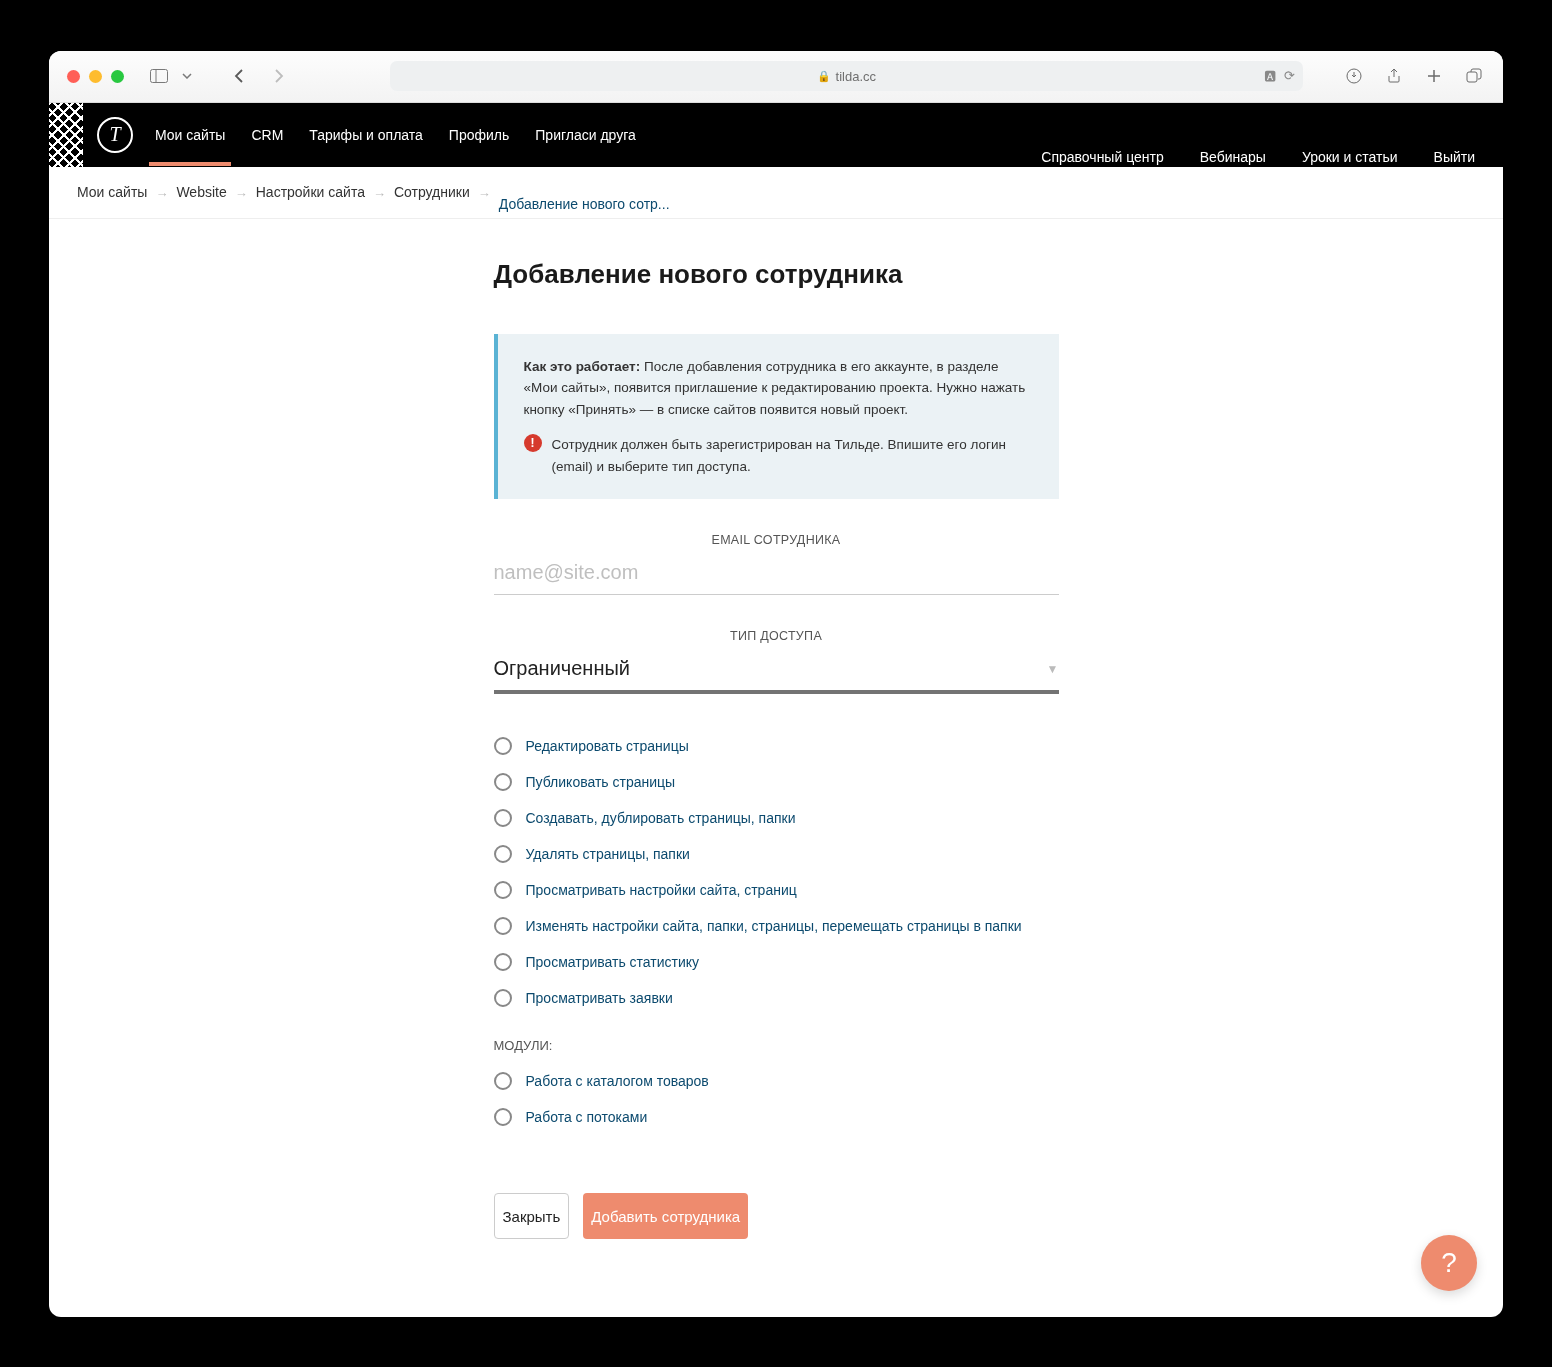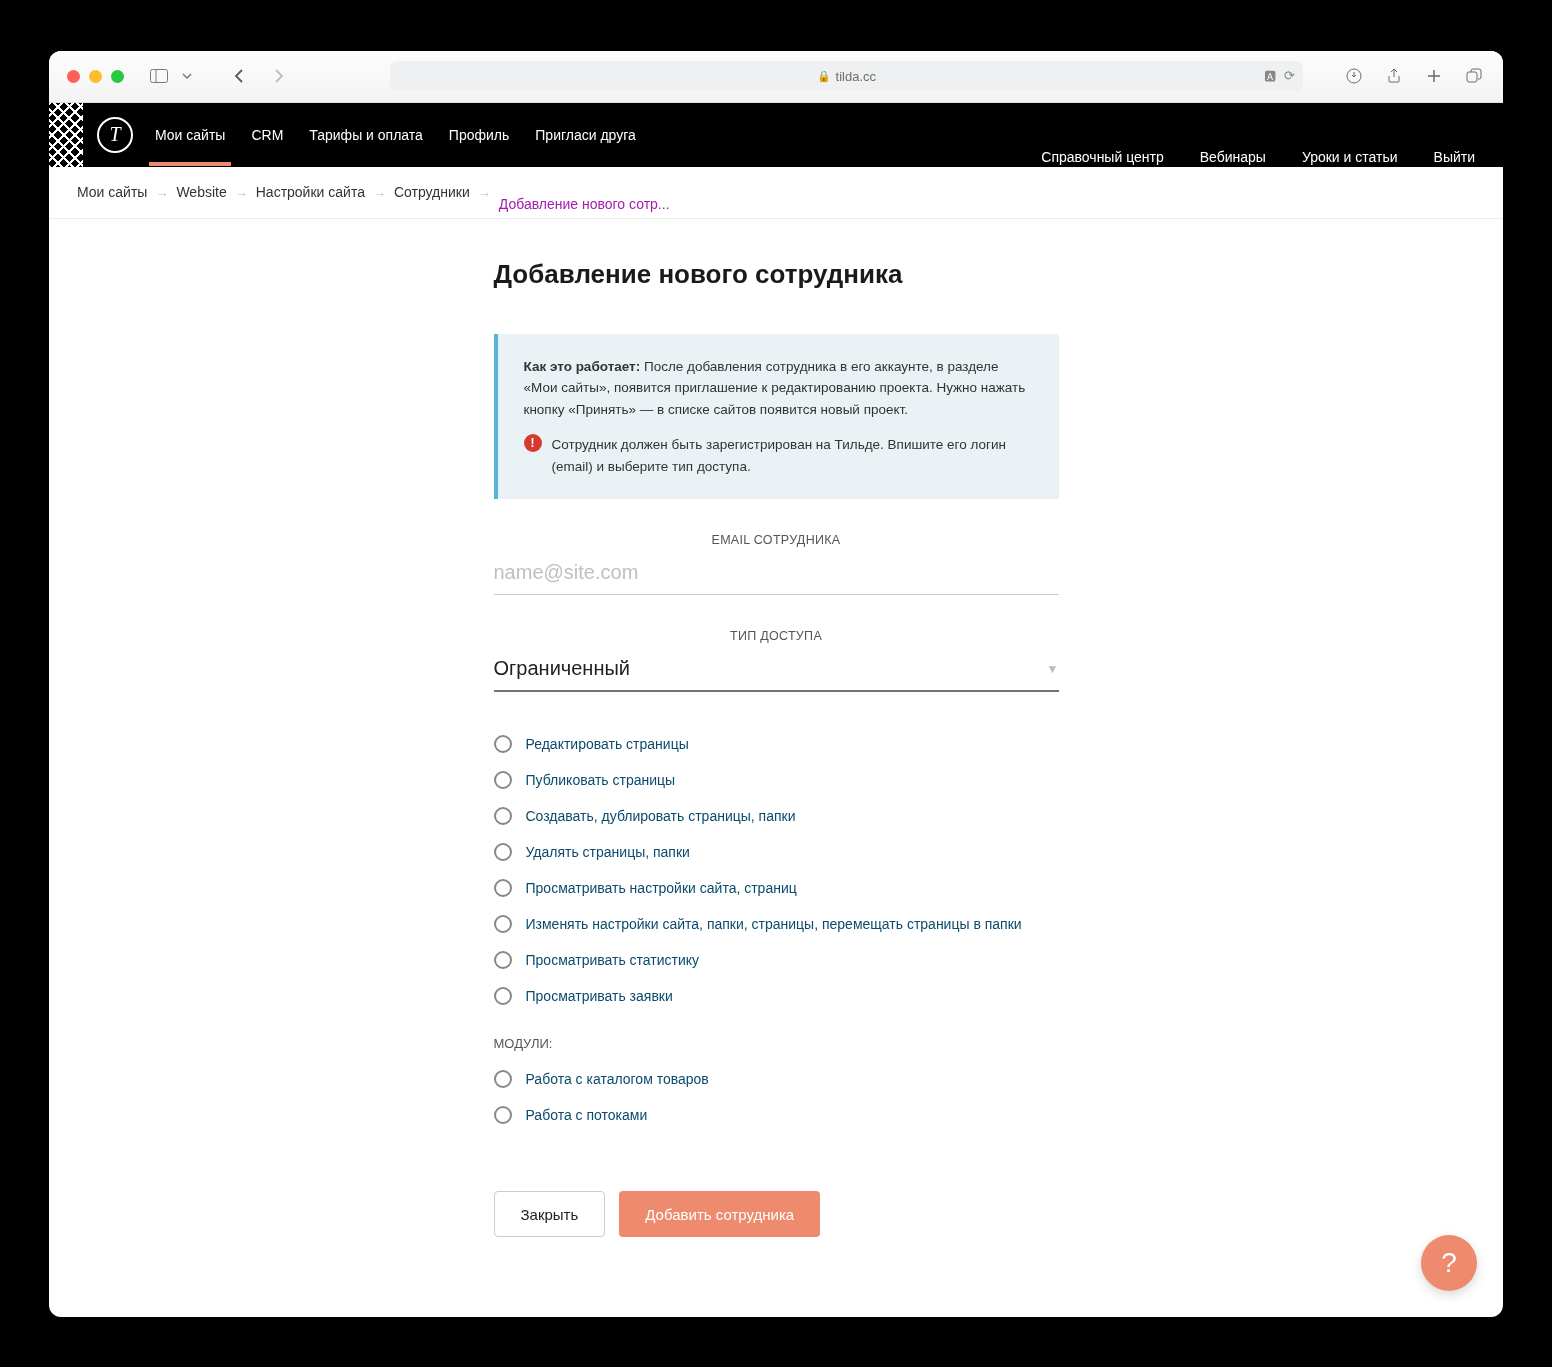--- a/index.html
+++ b/index.html
@@ -69,21 +69,21 @@
   .nav-item.active::after{
     content:""; position:absolute; left:-6px; right:-6px; bottom:-1px; height:4px; background:#ee8b6e;
   }
   .nav-right{margin-left:auto; display:flex; gap:36px; font-size:14px;margin-top:44px;}
   
   .crumbbar{
     height:52px; border-bottom:1px solid #eee; display:flex; align-items:center;
     padding:0 28px; font-size:14px; color:#333; gap:8px;
   }
   .crumbbar .sep{color:#bbb; font-size:13px;}
-  .crumbbar .last{color:#a21caf;margin-top:24px;}
+  .crumbbar .last{color:#0c4a6e;margin-top:24px;}
   
   .content{
     padding:40px 0 40px 0; display:flex; justify-content:center;
   }
   .inner{width:565px;}
   .page-title{font-size:26px; font-weight:700; color:#1a1a1a; margin-bottom:44px;}
   .infobox{
     background:#ebf2f5; border-left:4px solid #5ab3d4; padding:22px 26px;
     font-size:13.5px; line-height:1.6; color:#333; margin-bottom:34px;margin-top:41px;
   }
@@ -95,34 +95,34 @@
   }
   .field-label{font-size:12.5px; letter-spacing:0.3px; color:#555; margin-bottom:10px;text-align:center;}
   .text-input{
     width:100%; border:0; border-bottom:1px solid #ccc; font-size:20px; color:#222;
     padding:4px 0 10px; outline:none; background:transparent;
   }
   .text-input::placeholder{color:#bfbfbf;}
   .field{margin-bottom:34px;}
   .select-row{
     display:flex; align-items:center; justify-content:space-between;
-    border-bottom:2px solid #737373; padding:4px 0 10px; font-size:20px; color:#222; cursor:pointer;text-align:center;
+    border-bottom:4px solid #737373; padding:4px 0 10px; font-size:20px; color:#222; cursor:pointer;text-align:center;
   }
   .select-caret{color:#bbb; font-size:12px;}
   .check-list{margin-top:10px;}
   .check-item{
     display:flex; align-items:center; gap:14px; padding:9px 0; font-size:14px; color:#0c4a6e; cursor:pointer;
   }
   .check-circle{
     width:18px; height:18px; border:2px solid #888; border-radius:50%; flex:0 0 18px;
   }
   .section-sub{font-size:13px; color:#555; margin-top:22px; margin-bottom:8px;}
   .button-row{display:flex; gap:14px; margin-top:58px;}
   .btn{
-    height:46px; padding:0 26px; font-size:15px; border-radius:4px; cursor:pointer;
+    height:46px; padding:0 8px; font-size:15px; border-radius:4px; cursor:pointer;
     display:flex; align-items:center; justify-content:center;
   }
   .btn-secondary{background:#fff; border:1px solid #ccc; color:#222;}
   .btn-primary{background:#ee8b6e; color:#fff; border:0;text-align:right;}
   
   .help-fab{
     position:absolute; right:26px; bottom:26px; width:56px; height:56px; border-radius:50%;
     background:#ee8b6e; color:#fff; font-size:28px; display:flex; align-items:center; justify-content:center;
     box-shadow:0 4px 12px rgba(0,0,0,0.15); cursor:pointer;
   }

